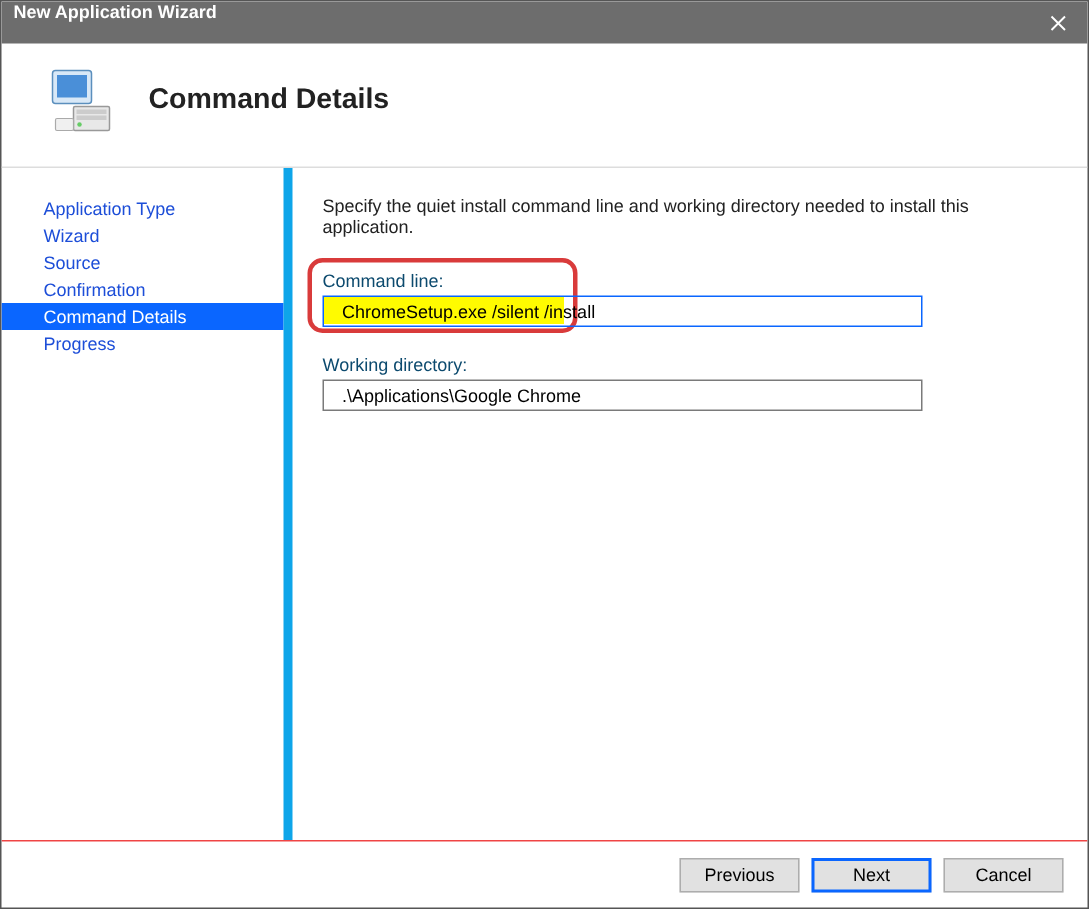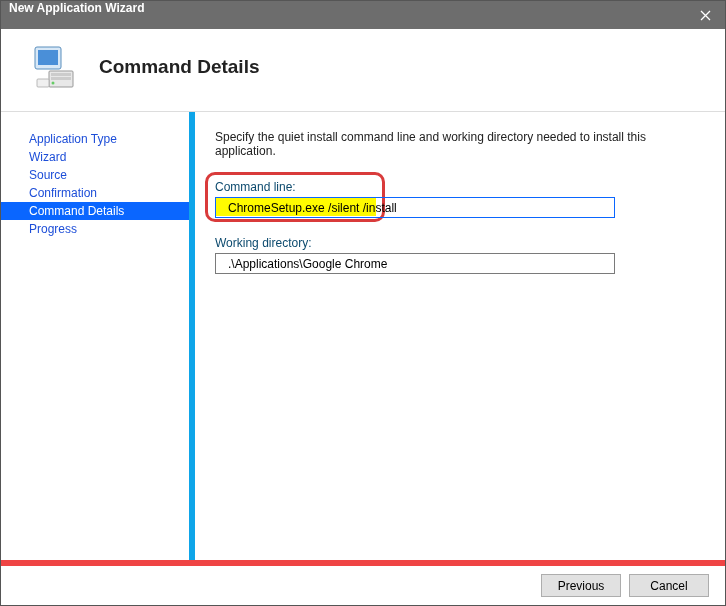--- a/index.html
+++ b/index.html
@@ -88,21 +88,21 @@
   border: 3px solid #d93b3b;
   border-radius: 10px;
   pointer-events: none;
 }
 .yellow-hl {
   background: #fffb00;
   position: absolute;
   pointer-events: none;
 }
 .footer {
-  border-top: 6px solid #ef4444;
+  border-top: 1px solid #ef4444;
   height: 45px;
   display: flex;
   justify-content: flex-end;
   align-items: center;
   padding: 0 16px;
   gap: 8px;
 }
 .btn {
   min-width: 80px;
   height: 23px;
@@ -168,14 +168,15 @@
 
     <div class="field-group">
       <label class="field-label">Working directory:</label>
       <input class="field-input" type="text" value=".\Applications\Google Chrome" style="">
     </div>
   </div>
 </div>
 
 <div class="footer">
   <button class="btn">Previous</button>
+  <button class="btn primary">Next</button>
   <button class="btn">Cancel</button>
 </div>
 
 </body></html>

